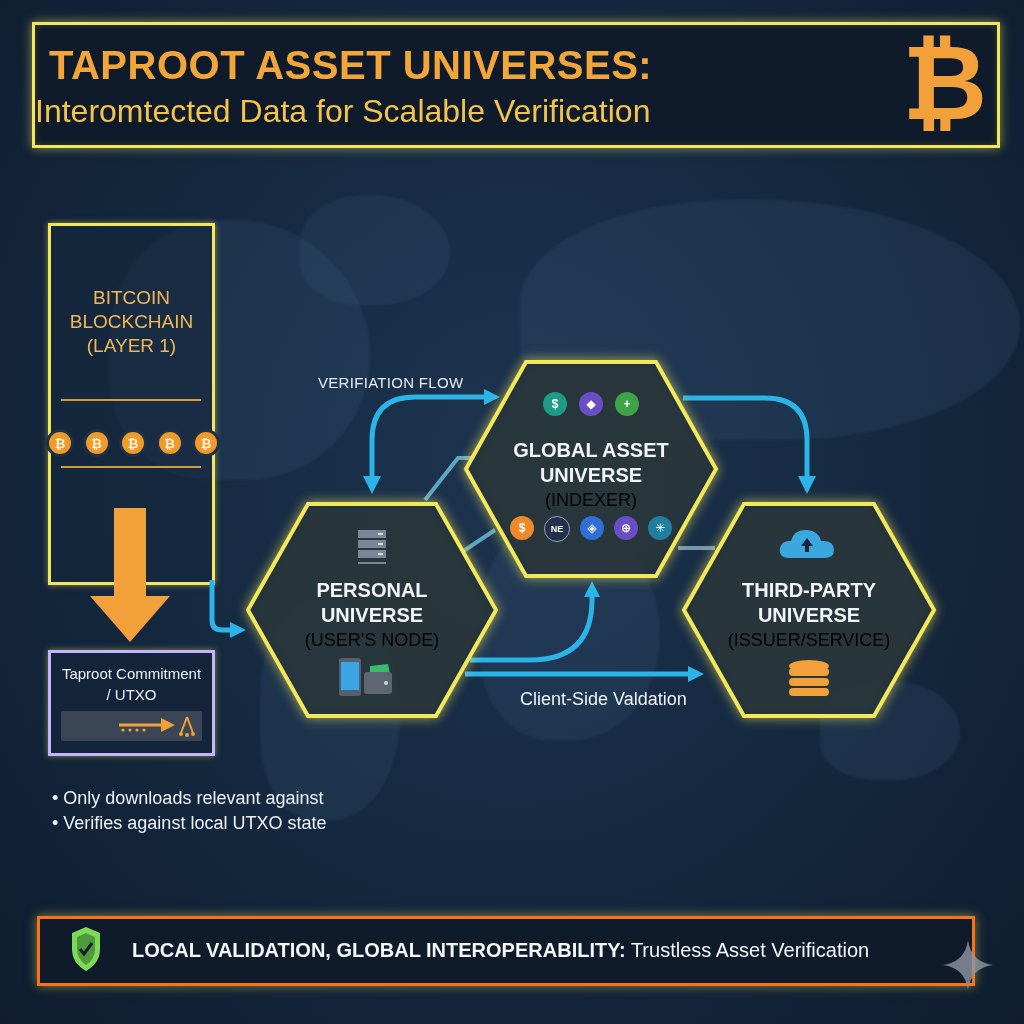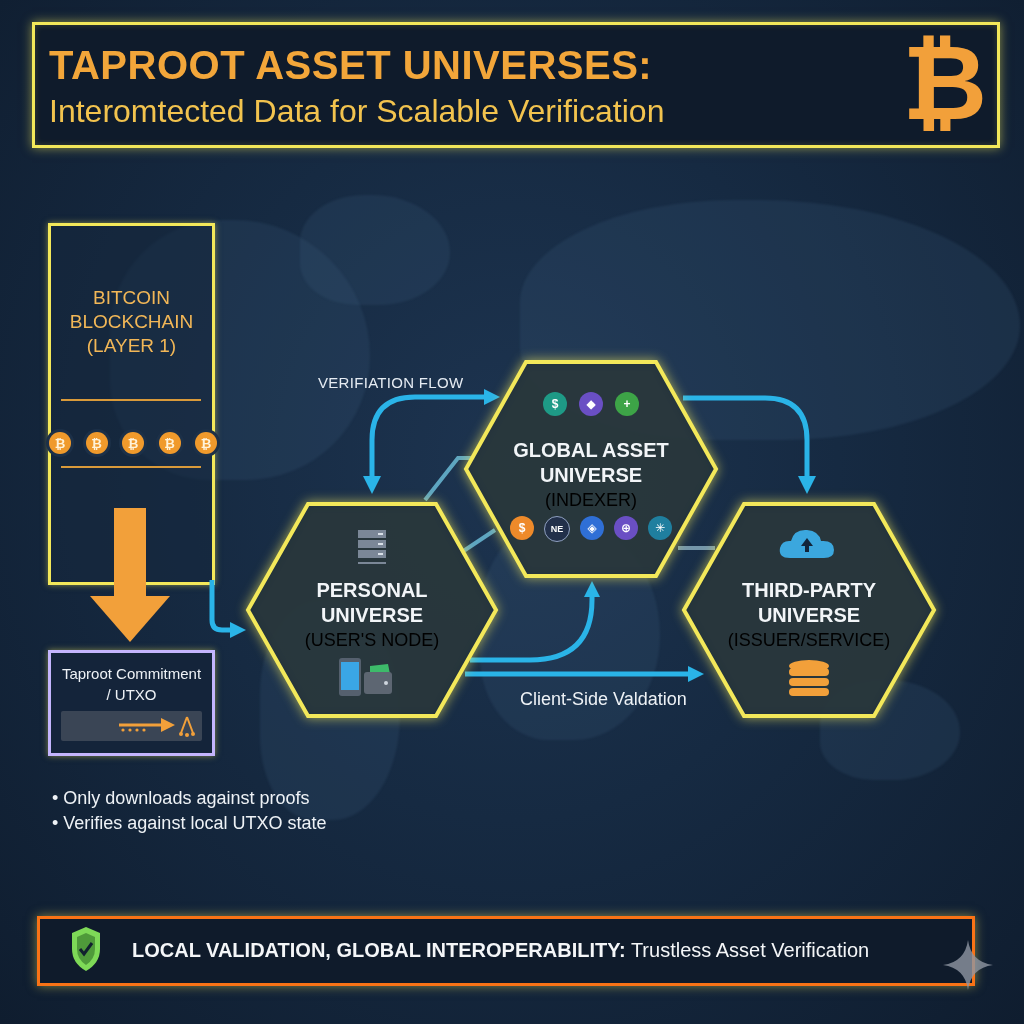--- a/index.html
+++ b/index.html
@@ -16,21 +16,21 @@
   
   .header {
     left: 32px; top: 22px; width: 962px; height: 120px;
     border: 3px solid #f3e85a; box-shadow: 0 0 10px rgba(243,232,90,0.55), inset 0 0 6px rgba(243,232,90,0.2);
     background: #0f1b2b;
   }
   .header .title {
     position: absolute; left: 14px; top: 18px; font-size: 40px; font-weight: bold; color: #f2a63a; letter-spacing: 0.5px;
   }
   .header .subtitle {
-    position: absolute; left: 14px; top: 68px; font-size: 32px; color: #f2c34e;
+    position: absolute; left: 0; top: 68px; font-size: 32px; color: #f2c34e;
   }
   .header .btc-logo {
     position: absolute; right: 10px; top: 6px; font-size: 104px; font-weight: bold; color: #f2a03a; line-height: 1;
   }
 
   
   .chain-box {
     left: 48px; top: 223px; width: 161px; height: 356px;
     border: 3px solid #f3e85a; box-shadow: 0 0 6px rgba(243,232,90,0.5);
     background: rgba(22, 40, 62, 0.6);
@@ -147,21 +147,21 @@
         </g>
       <path d="M126 6 L120 22 M126 6 L132 22" stroke="#f2a03a" stroke-width="2" fill="none"></path>
       <circle cx="120" cy="23" r="2" fill="#f2a03a"></circle>
         <circle cx="132" cy="23" r="2" fill="#f2a03a"></circle>
         <circle cx="126" cy="24" r="2" fill="#f2a03a"></circle>
     </svg>
   </div>
 </div>
 
 <div class="abs bullets">
-  <div>Only downloads against proofs</div>
+  <div>Only downloads relevant against</div>
   <div>Verifies against local UTXO state</div>
 </div>
 
 <svg class="abs" style="left:0;top:0;" width="1024" height="1024">
   <defs>
     <marker id="ah" markerWidth="8" markerHeight="8" refX="4" refY="4" orient="auto" markerUnits="userSpaceOnUse">
       <path d="M0,0 L8,4 L0,8 z" fill="#2ab4e8"></path>
     </marker>
   </defs>
 

